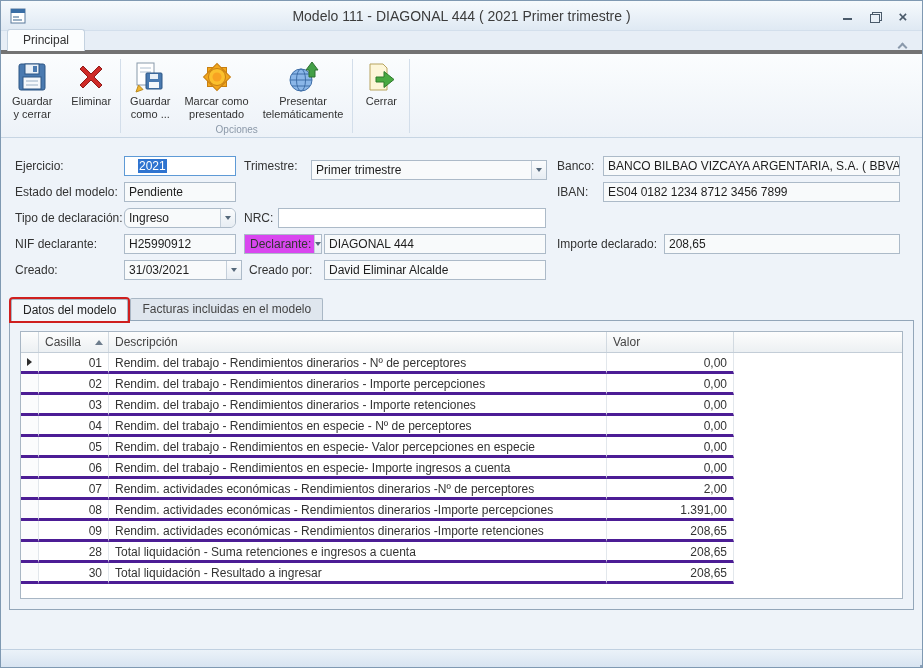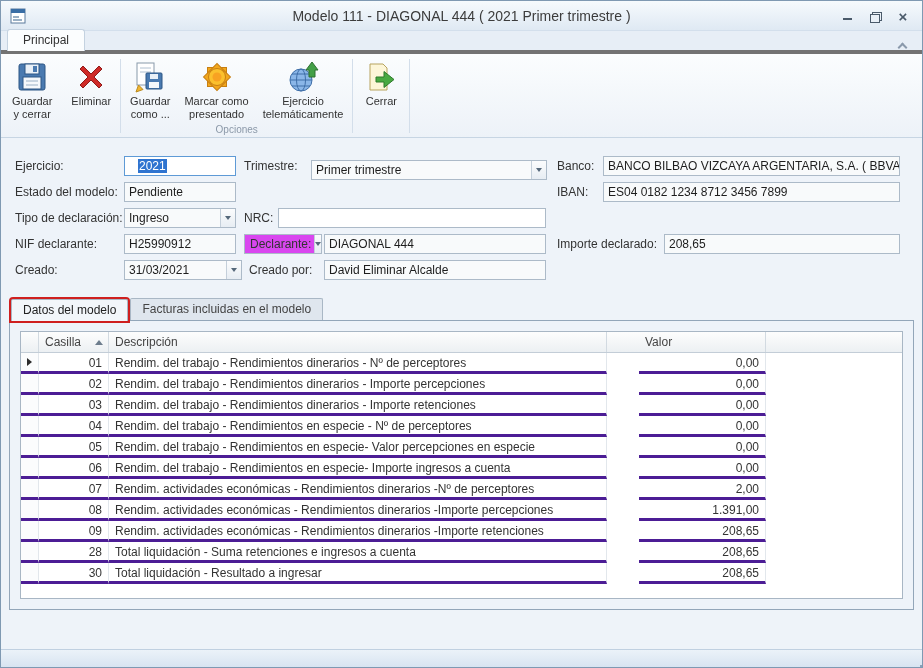--- a/index.html
+++ b/index.html
@@ -83,21 +83,21 @@
   
   .panel { margin:0 8px; height:290px; border:1px solid #93a6b9; background:#eef3f9; padding:10px; }
   .grid { height:268px; border:1px solid #a8b6c4; background:#fff; overflow:hidden; font-size:12px; }
   .ghead { display:flex; height:21px; background:linear-gradient(#fdfdfd,#ecf0f3);
            border-bottom:1px solid #c3cdd7; color:#444; }
   .ghead .gc { border-right:1px solid #d2dae1; padding:0 6px; line-height:20px;
                display:flex; align-items:center; }
   .gc-ind { width:18px; flex:0 0 18px; padding:0 !important; }
   .gc-cas { width:70px; flex:0 0 70px; justify-content:flex-start; position:relative; }
   .gc-des { width:498px; flex:0 0 498px; }
-  .gc-val { width:127px; flex:0 0 127px;margin-left:32px; }
+  .gc-val { width:127px; flex:0 0 127px; }
   .gc-fill { flex:1; border-right:none !important; }
   .sort-up { width:0; height:0; border-left:4px solid transparent; border-right:4px solid transparent;
              border-bottom:5px solid #6d7d8d; margin-left:14px; }
   .grow { display:flex; height:21px; }
   .grow .gc { border-right:1px solid #e2e7ec; border-bottom:3px solid #4c1d95;
               padding:0 6px; line-height:20px; overflow:hidden; white-space:nowrap; }
   .grow .gc-ind { display:flex; align-items:center; justify-content:center; background:#fbfcfd; }
   .grow .gc-cas { justify-content:flex-end; display:flex; }
   .grow .gc-val { justify-content:flex-end; display:flex; }
   .grow .gc-fill { border-bottom:none; border-right:none; }
@@ -202,21 +202,21 @@
         </button>
         <button class="rbtn">
           <svg class="ricon" viewBox="0 0 32 32">
             <circle cx="14" cy="19" r="11" fill="#8ab6e8" stroke="#3f6fa8"></circle>
             <ellipse cx="14" cy="19" rx="4.5" ry="11" fill="none" stroke="#3f6fa8"></ellipse>
             <line x1="3" y1="19" x2="25" y2="19" stroke="#3f6fa8"></line>
             <line x1="5" y1="13" x2="23" y2="13" stroke="#3f6fa8"></line>
             <line x1="5" y1="25" x2="23" y2="25" stroke="#3f6fa8"></line>
             <path d="M25 1 L31 9 H28 V16 H22 V9 H19 Z" fill="#43a047" stroke="#2e7031"></path>
           </svg>
-          <span class="rbtn-label">Ejercicio
+          <span class="rbtn-label">Presentar
 telemáticamente</span>
         </button>
       </div>
       <div class="rgroup-caption">Opciones</div>
     </div>
 
     <div class="rsep"></div>
 
     <div class="rgroup">
       <div class="rgroup-buttons">
@@ -250,21 +250,21 @@
     <div class="flabel" style="left:556px; top:18px;">Banco:</div>
     <div class="ffield" style="left:602px; top:18px; width:297px;"><span>BANCO BILBAO VIZCAYA ARGENTARIA, S.A. ( BBVAESMMX</span></div>
 
     <div class="flabel" style="left:14px; top:44px;">Estado del modelo:</div>
     <div class="ffield" style="left:123px; top:44px; width:112px;"><span>Pendiente</span></div>
 
     <div class="flabel" style="left:556px; top:44px;">IBAN:</div>
     <div class="ffield" style="left:602px; top:44px; width:297px;"><span>ES04 0182 1234 8712 3456 7899</span></div>
 
     <div class="flabel" style="left:14px; top:70px;">Tipo de declaración:</div>
-    <div class="ffield has-dd" style="left:123px; top:70px; width:112px;">
+    <div class="ffield has-dd" style="left:123px; top:70px; width:112px;border-radius:6px;">
       <span>Ingreso</span>
       <span class="ddbtn">
           <span class="tri-down"></span>
         </span>
     </div>
 
     <div class="flabel" style="left:243px; top:70px;">NRC:</div>
     <div class="ffield white" style="left:277px; top:70px; width:268px;"><span></span></div>
 
     <div class="flabel" style="left:14px; top:96px;">NIF declarante:</div>

